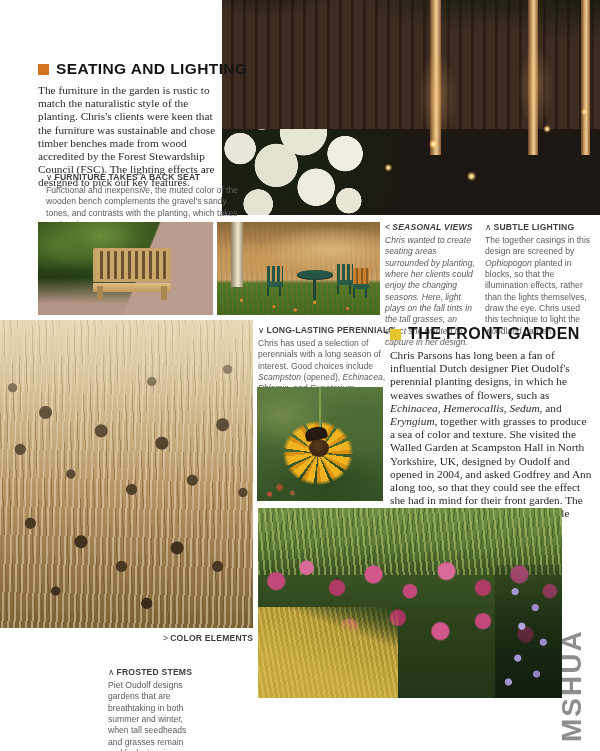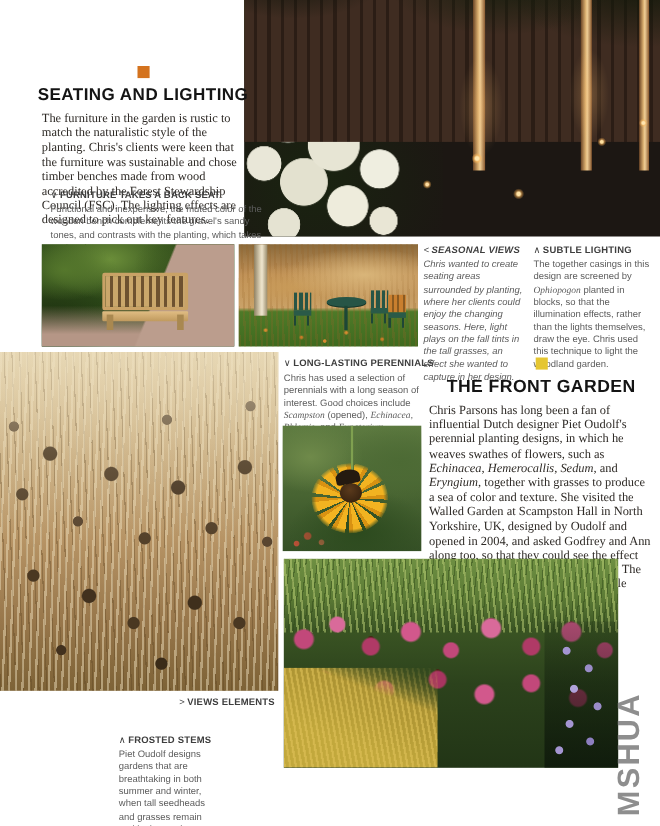--- a/index.html
+++ b/index.html
@@ -5,33 +5,33 @@
   html,body{margin:0;padding:0;background:#ffffff;}
   .page{position:relative;width:600px;height:751px;background:#fff;overflow:hidden;
         font-family:"Liberation Sans",sans-serif;}
   .photo{position:absolute;overflow:hidden;background:#888;}
   .layer{position:absolute;inset:0;}
 
   
   .sec{position:absolute;}
   .h{display:flex;align-items:center;gap:7px;margin:0 0 6px 0;
      font-family:"Liberation Sans",sans-serif;font-weight:bold;color:#141414;
-     font-size:15.5px;letter-spacing:.4px;white-space:nowrap;flex-direction:column;}
+     font-size:15.5px;letter-spacing:.4px;white-space:nowrap;}
   .sq{width:11px;height:11px;display:inline-block;flex:0 0 auto;}
   .body{margin:0;font-family:"Liberation Serif",serif;font-size:11.3px;
         line-height:1.17;color:#2e2a26;text-align:left;}
   .body em{font-style:italic;}
 
   
   .cap{position:absolute;color:#5c5c5c;}
   .cap-t{font-size:8.6px;font-weight:bold;color:#3e3e3e;letter-spacing:.2px;
          margin-bottom:3px;white-space:nowrap;}
   .cap-t .arr{font-weight:normal;margin-right:2px;}
   .cap-b{font-size:8.6px;line-height:1.32;color:#5c5c5c;}
-  .cap-b em{font-style:italic;font-family:Liberation Serif, serif;}
+  .cap-b em{font-style:italic;}
 
   
   .watermark{position:absolute;left:556px;top:626px;height:116px;
     writing-mode:vertical-rl;transform:rotate(180deg);
     font-size:28px;color:#8e8e8e;letter-spacing:2px;font-weight:bold;}
 
   
   .p-evening{left:222px;top:0;width:378px;height:215px;background:#1c1713;}
   .p-evening .fence{inset:0 0 40% 0;
     background:repeating-linear-gradient(90deg,#3f2c21 0 9px,#2b1d15 9px 12px);}
@@ -306,18 +306,18 @@
     <div class="gold"></div>
     <div class="asters"></div>
   </div>
 
   <div class="cap" style="left:68px;top:667px;width:90px;margin-left:40px;">
     <div class="cap-t"><span class="arr">∧</span><span>FROSTED STEMS</span></div>
     <div class="cap-b">Piet Oudolf designs gardens that are breathtaking in both summer and winter, when tall seedheads and grasses remain and look stunning rimed with frost.</div>
   </div>
 
   <div class="cap" style="left:163px;top:633px;width:92px;">
-    <div class="cap-t"><span class="arr">&gt;</span><span>VIEWS ELEMENTS</span></div>
+    <div class="cap-t"><span class="arr">&gt;</span><span>COLOR ELEMENTS</span></div>
   </div>
 
   <div class="watermark">MSHUA</div>
 
 </div>
 
 </body></html>

